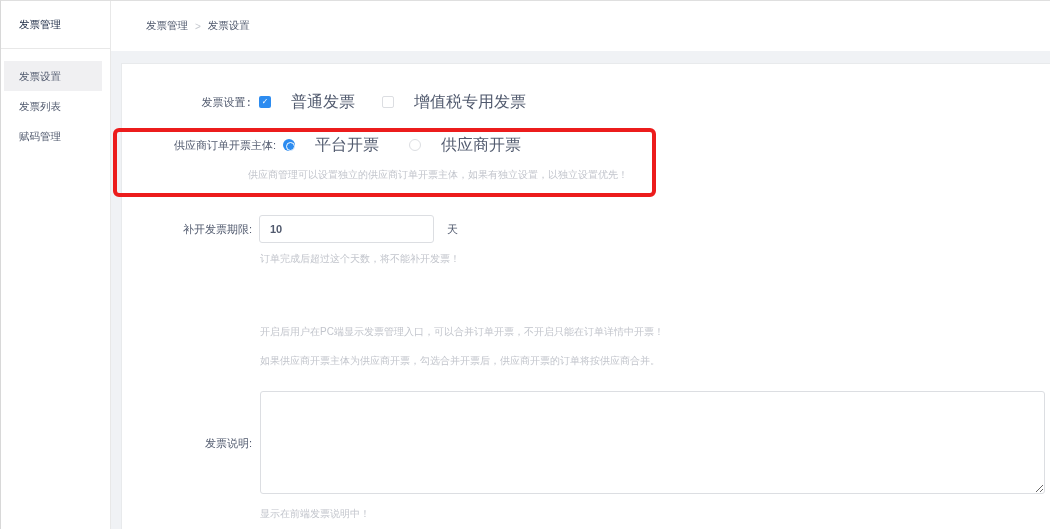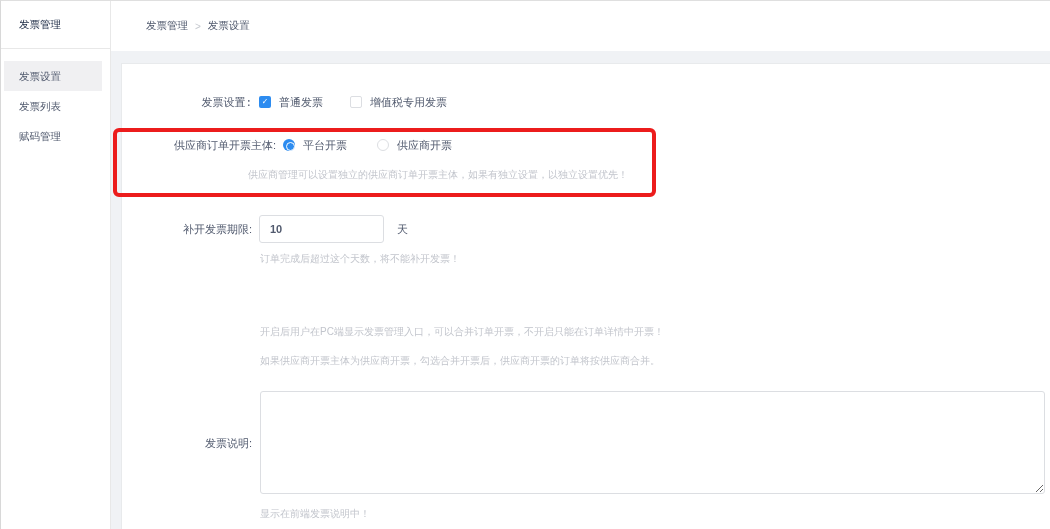--- a/index.html
+++ b/index.html
@@ -33,33 +33,33 @@
   .content-bg { position:absolute; left:110px; top:50px; right:0; bottom:0;
     background:#f0f2f5; }
   .panel { position:absolute; left:120px; top:62px; right:0; bottom:0;
     background:#fff; border-top:1px solid #e8eaec; border-left:1px solid #e8eaec; }
   
   .frow { position:absolute; left:0; display:flex; align-items:center; height:14px; }
   .flabel { width:130px; flex:none; text-align:right; font-size:11px;
     color:#515a6e; white-space:nowrap; }
   .fctrl { margin-left:7px; display:flex; align-items:center; }
   .opt { display:flex; align-items:center; cursor:pointer; }
-  .opt-label { margin-left:8px; font-size:11px; color:#515a6e; white-space:nowrap; }
+  .opt-label { margin-left:20px; font-size:16px; color:#515a6e; white-space:nowrap; }
   .cb { width:12px; height:12px; border-radius:2px; flex:none; }
   .cb.checked { background:#2d8cf0; color:#fff; font-size:9px; line-height:12px;
     text-align:center; font-weight:bold; }
   .cb.unchecked { background:#fff; border:1px solid #dcdee2; }
   .radio { width:12px; height:12px; border-radius:50%; flex:none; position:relative; }
   .radio.checked { background:#2d8cf0; }
   .radio.checked::after { content:""; position:absolute; left:2.5px; top:2.5px;
     width:7px; height:7px; border-radius:50%; background:#2d8cf0;
     border:1.5px solid #fff; }
   .radio.unchecked { background:#fff; border:1px solid #dcdee2; }
   .help { position:absolute; font-size:10px; color:#c2c5cc; white-space:nowrap; }
-  .text-input { width:125px; height:28px; border:1px solid #dcdee2; border-radius:3px;
+  .text-input { width:175px; height:28px; border:1px solid #dcdee2; border-radius:3px;
     padding-left:10px; font-size:11px; font-weight:bold; color:#515a6e;
     font-family:"Liberation Sans","DejaVu Sans",sans-serif; outline:none; }
   .unit { margin-left:13px; font-size:11px; color:#515a6e; }
   .note-area { width:785px; height:103px; border:1px solid #dcdee2; border-radius:3px;
     padding:6px 8px; font-size:11px; color:#515a6e; resize:both;
     font-family:"Liberation Sans","DejaVu Sans",sans-serif; outline:none; }
   
   .annotation-box { position:absolute; left:112px; top:127px; width:543px; height:69px;
     border:4px solid #ec1c1c; border-radius:6px; z-index:6; pointer-events:none; }
 </style>

